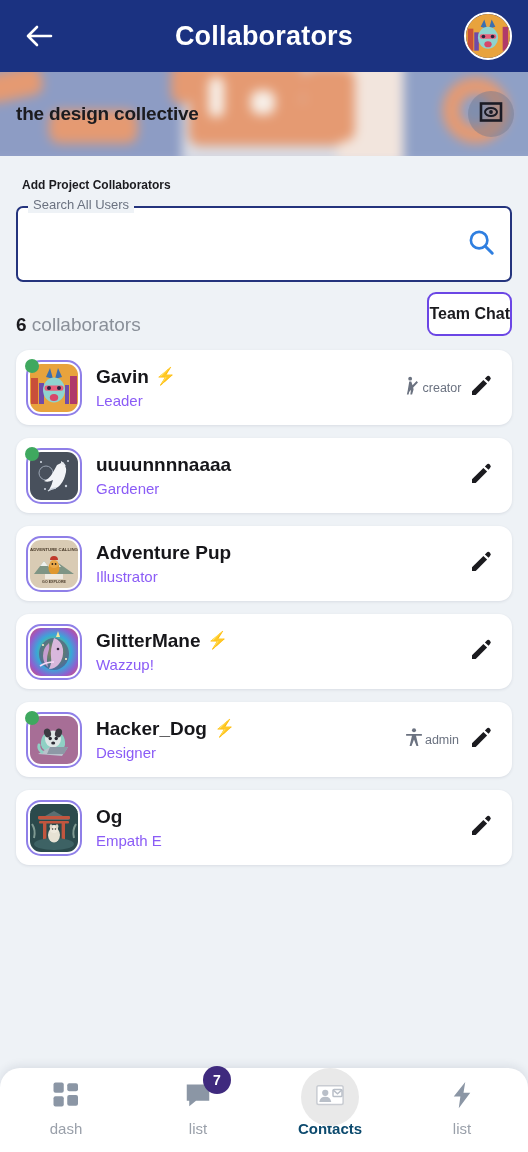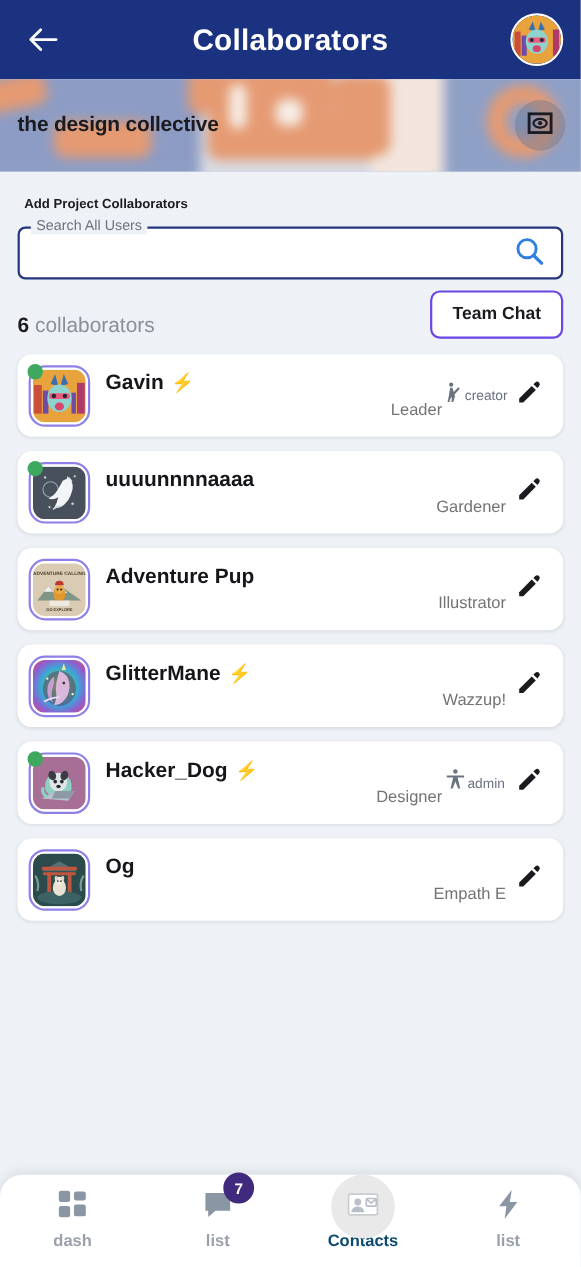--- a/index.html
+++ b/index.html
@@ -94,21 +94,21 @@
   .section-title {
     font-size: 12px;
     font-weight: bold;
     color: #1b1b1f;
     margin: 22px 0 6px 6px;
   }
 
   
   .search-wrap {
     position: relative;
-    height: 48px;
+    height: 76px;
     margin-top: 14px;
   }
   .search-field {
     position: absolute;
     inset: 0;
     border: 2px solid #24347d;
     border-radius: 7px;
     background: #ffffff;
     display: flex;
     align-items: center;
@@ -158,21 +158,21 @@
   .collab-count b { color: #1b1b1f; font-weight: bold; }
   .team-chat-btn {
     margin-left: auto;
     border: 2px solid #6b46e5;
     border-radius: 9px;
     background: #ffffff;
     color: #1b1b1f;
     font-family: "Liberation Sans", sans-serif;
     font-size: 16px;
     font-weight: bold;
-    padding: 11px 18px;
+    padding: 11px 0;
     cursor: pointer;
     margin-bottom: 22px;
     text-align: center;
   }
 
   
   .list { margin-top: 4px; }
   .row {
     background: #ffffff;
     border-radius: 13px;
@@ -218,24 +218,23 @@
     color: #16161a;
     display: flex;
     align-items: center;
     gap: 7px;
     line-height: 22px;
     white-space: nowrap;
   }
   .bolt { color: #d2971f; font-size: 17px; }
   .row-role {
     font-size: 15px;
-    color: #737373;
+    color: #8b5cf6;
     margin-top: 4px;
     line-height: 18px;
-    text-align: right;
   }
   .role-tag {
     flex: 0 0 auto;
     display: flex;
     flex-direction: row;
     align-items: center;
     justify-content: center;
     width: 58px;
     color: #6b7280;
     margin-right: 4px;
@@ -276,21 +275,20 @@
   }
   .nav-icon {
     height: 34px;
     display: flex; align-items: center; justify-content: center;
     position: relative;
   }
   .nav-label {
     margin-top: 6px;
     font-size: 15px;
     color: #9aa0aa;
-    font-weight: bold;
   }
   .nav-item.active .nav-label { color: #0c4a6e; font-weight: bold; }
   .nav-icon-circle {
     position: absolute;
     width: 58px; height: 58px;
     border-radius: 50%;
     background: #e9e9e9;
     top: -12px;
     z-index: 0;
   }

